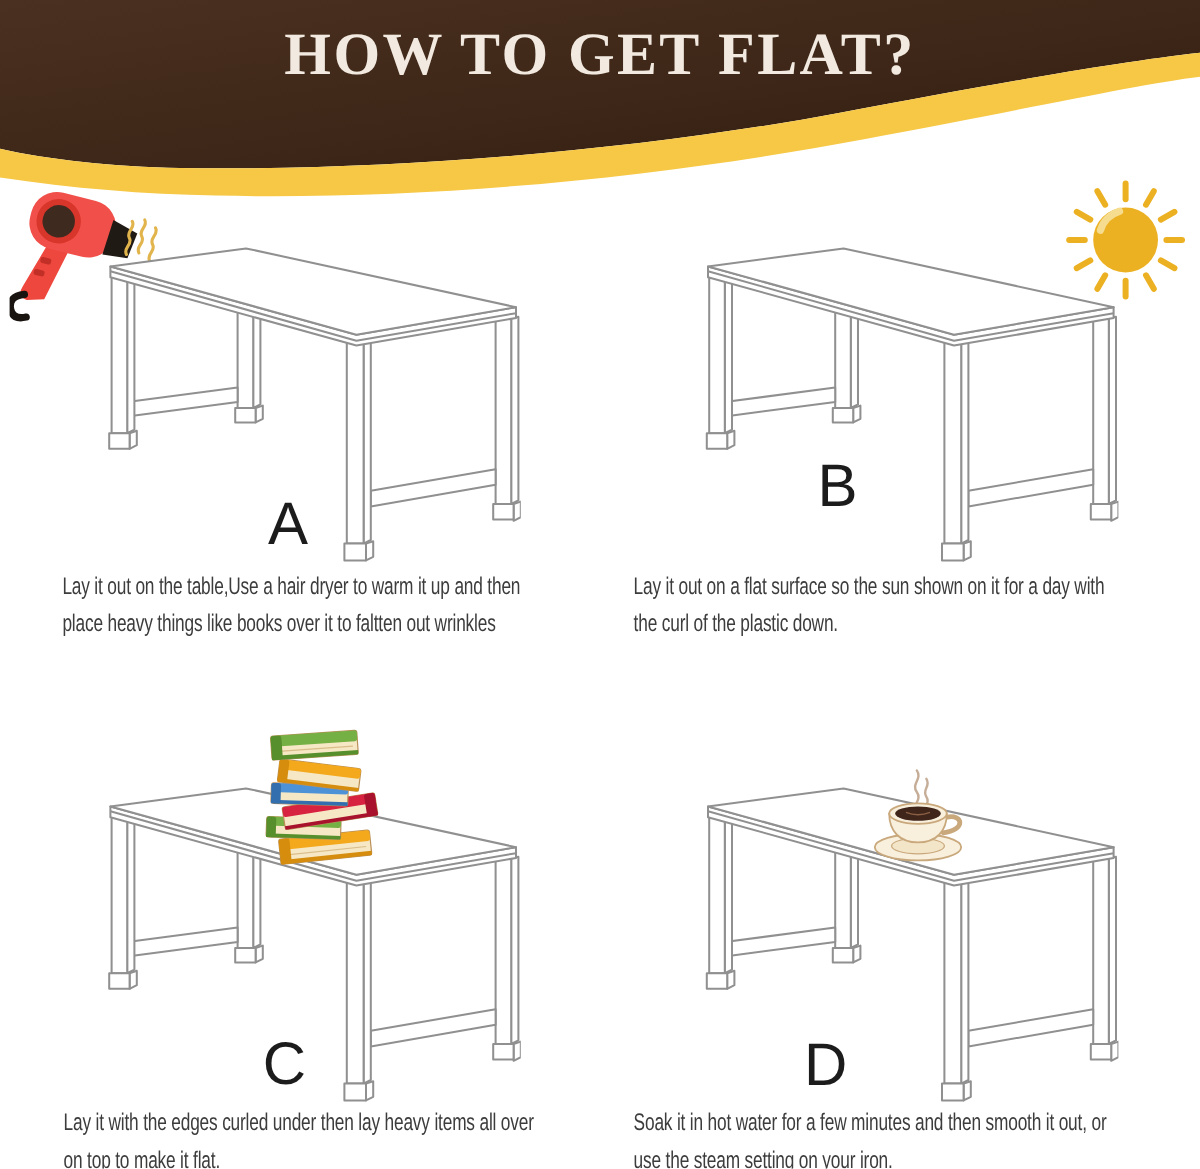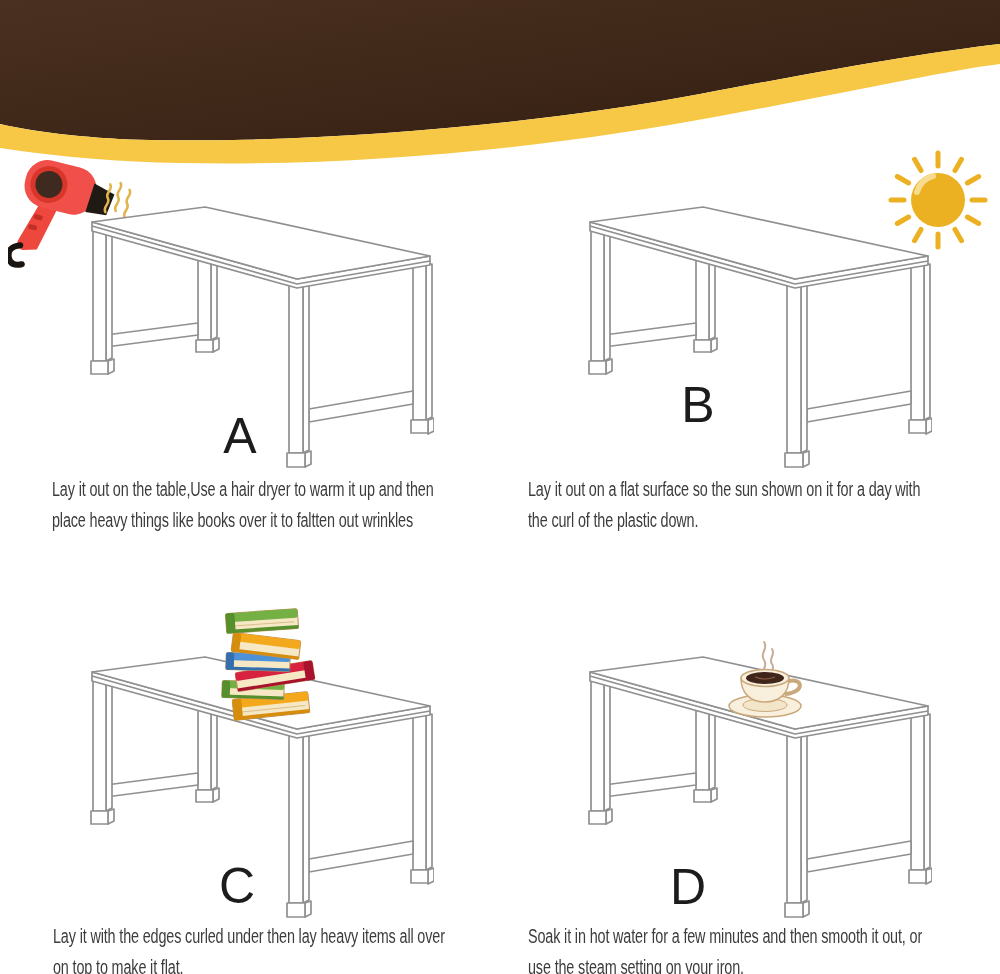--- a/index.html
+++ b/index.html
@@ -66,20 +66,21 @@
       <linearGradient id="brgrad" x1="0" y1="0" x2="1" y2="1">
         <stop offset="0" stop-color="#4a3020"></stop>
         <stop offset="0.55" stop-color="#3e2718"></stop>
         <stop offset="1" stop-color="#301b0e"></stop>
       </linearGradient>
     </defs>
     <path fill="url(#brgrad)" d="M0,0 H1000 V44 C930,52 838,68 700,94 C540,124 330,143 150,140 C95,139 40,133 0,124 Z"></path>
     <path fill="#f6c845" d="M0,124 C40,133 95,139 150,140 C330,143 540,124 700,94 C838,68 930,52 1000,44
          L1000,64 C950,70 850,92 720,116 C560,146 370,167 180,163 C120,162 60,157 0,148 Z"></path>
   </svg>
+  <div id="page-title" class="abs">HOW TO GET FLAT?</div>
 
   <svg class="abs" style="left:8px;top:150px" width="170" height="125" viewBox="0 0 170 125">
     <g transform="rotate(14 55 40)">
       <path d="M36,58 L24,98 Q21,107 30,108 L44,104 L54,60 Z" fill="#ee473d"></path>
       <rect x="16" y="14" width="72" height="48" rx="22" fill="#f1504a"></rect>
       <polygon points="84,26 106,32 103,54 82,56" fill="#201a15"></polygon>
       <circle cx="40" cy="38" r="16" fill="#3f2a20" stroke="#d8352b" stroke-width="5"></circle>
       <rect x="33" y="70" width="9" height="5" rx="2" fill="#c22f26"></rect>
       <rect x="30" y="81" width="9" height="5" rx="2" fill="#c22f26"></rect>
       <path d="M27,104 q-13,5 -8,15 q4,8 14,3" fill="none" stroke="#1a1410" stroke-width="6" stroke-linecap="round"></path>

